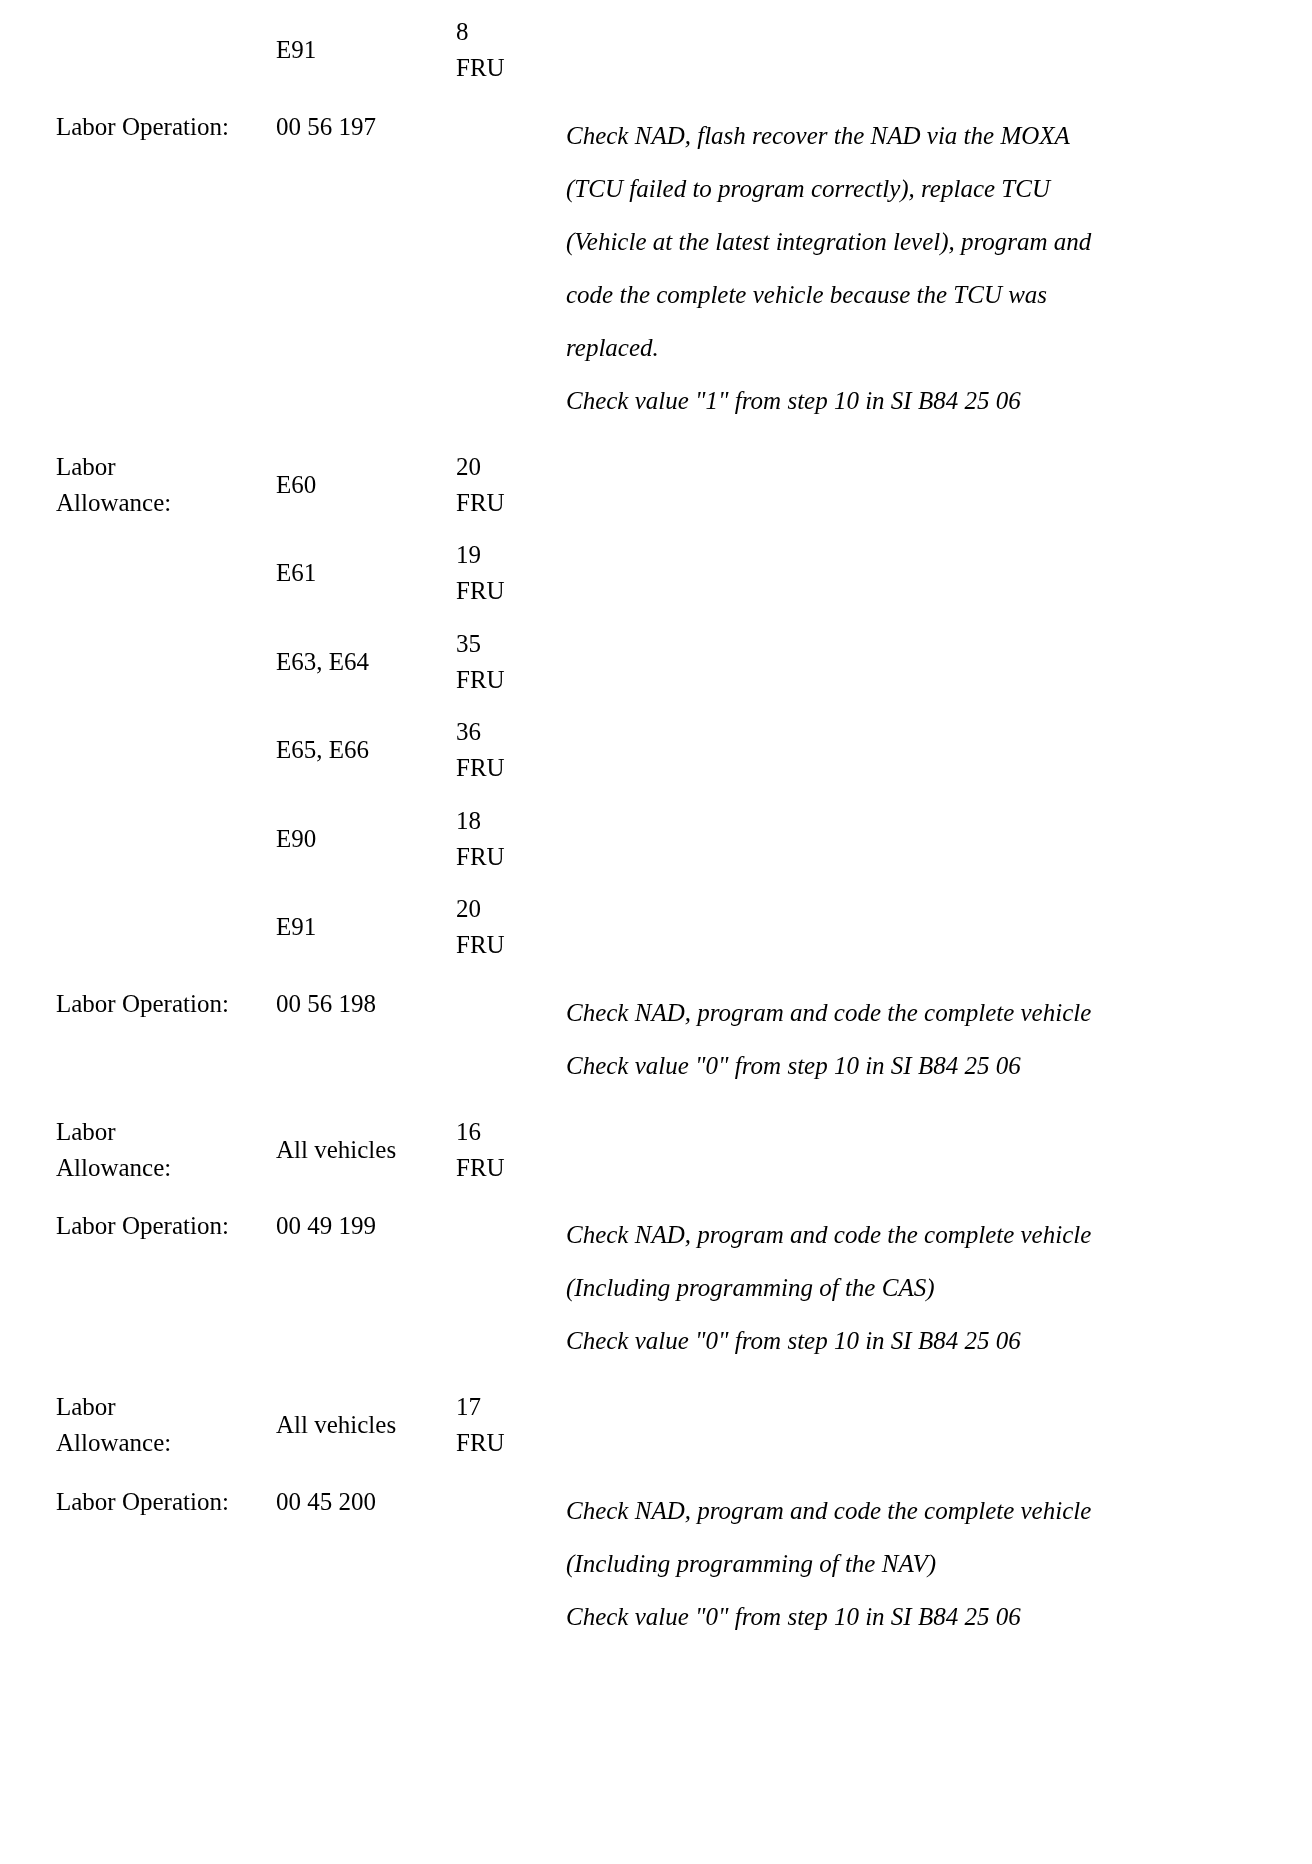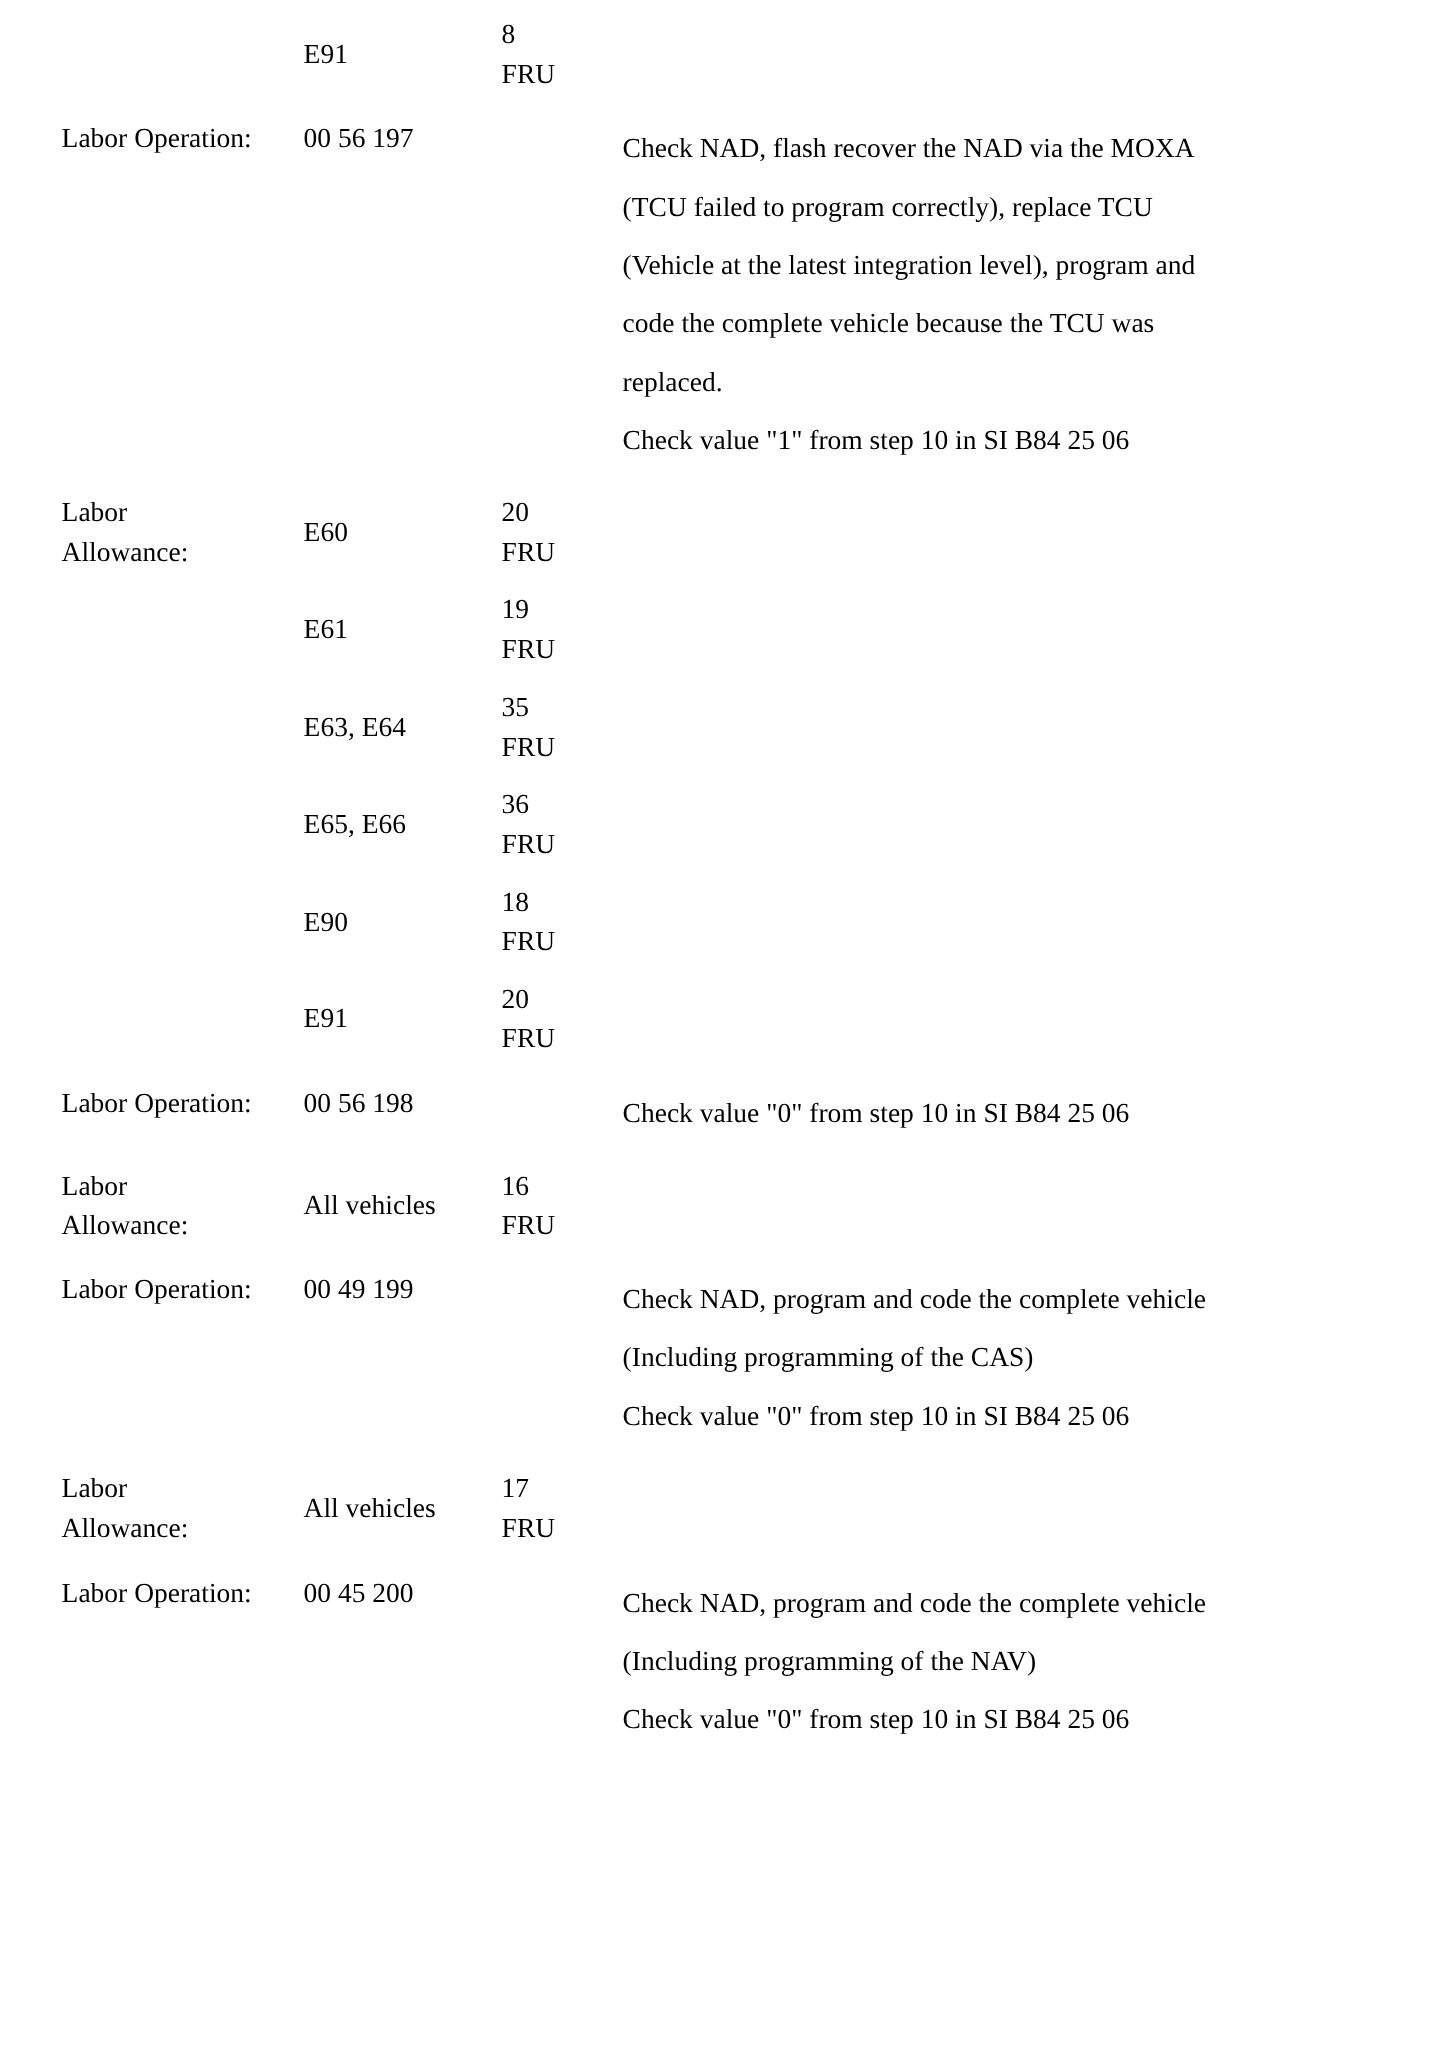--- a/index.html
+++ b/index.html
@@ -44,20 +44,21 @@
   }
   .cell.model {
     line-height: 1.45;
   }
   .cell.fru .fru-value,
   .cell.fru .fru-unit {
     line-height: 1.45;
   }
   .cell.desc {
     line-height: 2.12;
+    font-style: italic;
   }
   .desc-text {
     line-height: 2.12;
   }
 </style>
 </head>
 <body>
 
 <div class="doc">
 
@@ -140,20 +141,21 @@
       <div class="fru-unit">FRU</div>
     </div>
     <div class="cell desc"></div>
   </div>
 
   <div class="row operation">
     <div class="cell label">Labor Operation:</div>
     <div class="cell code">00 56 198</div>
     <div class="cell fru"></div>
     <div class="cell desc">
+      <div class="desc-text">Check NAD, program and code the complete vehicle</div>
       <div class="desc-text">Check value "0" from step 10 in SI B84 25 06</div>
     </div>
   </div>
 
   <div class="row allowance">
     <div class="cell label">Labor
 Allowance:</div>
     <div class="cell model">All vehicles</div>
     <div class="cell fru">
       <div class="fru-value">16</div>

